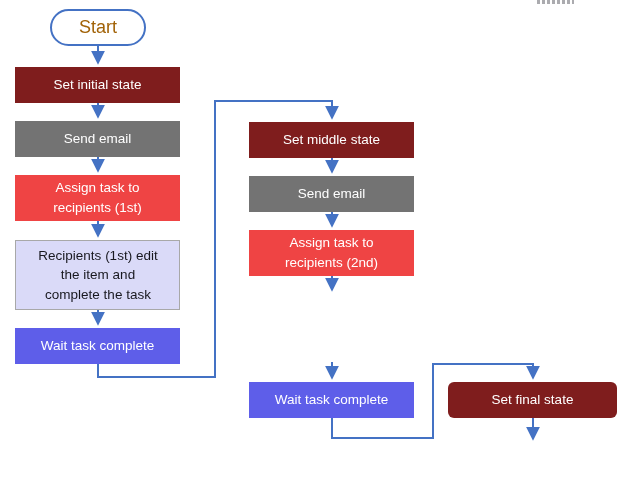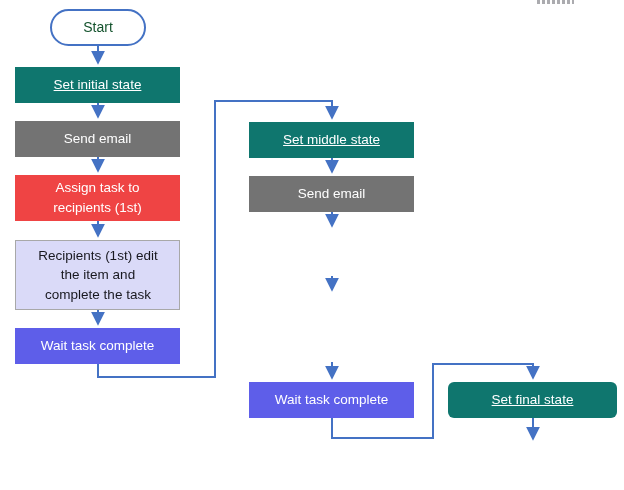--- a/index.html
+++ b/index.html
@@ -6,28 +6,28 @@
   .stage{
     position:relative;width:624px;height:490px;background:#ffffff;overflow:hidden;
     font-family:"Liberation Sans",sans-serif;
   }
   .wires{position:absolute;left:0;top:0;z-index:0;}
   .node{
     position:absolute;z-index:1;display:flex;align-items:center;justify-content:center;
     text-align:center;font-size:13.5px;line-height:1.45;box-sizing:border-box;
     color:#ffffff;
   }
-  .fill-state{background:#0f766e;text-decoration:underline;}
+  .fill-state{background:#7f1d1d;}
   .fill-email{background:#737373;text-align:right;}
   .fill-assign{background:#ef4444;padding:0 18px;}
   .fill-wait{background:#5E5EE9;}
   .fill-manual{background:#DADAF8;border:1px solid #A8A8A8;color:#18181F;padding:0 18px;}
   .terminator{
     background:#ffffff;border:2px solid #4472C4;border-radius:19px;
-    color:#14532d;font-size:14px;
+    color:#a16207;font-size:18px;
   }
   
   #n-start      {left:50px;  top:9px;   width:96px;  height:37px;}
   #n-init       {left:15px;  top:67px;  width:165px; height:36px;}
   #n-email1     {left:15px;  top:121px; width:165px; height:36px;}
   #n-assign1    {left:15px;  top:175px; width:165px; height:46px;}
   #n-recip1     {left:15px;  top:240px; width:165px; height:70px;padding-left:19px;}
   #n-wait1      {left:15px;  top:328px; width:165px; height:36px;}
   #n-middle     {left:249px; top:122px; width:165px; height:36px;}
   #n-email2     {left:249px; top:176px; width:165px; height:36px;}
@@ -78,20 +78,21 @@
   <div class="node fill-assign" id="n-assign1">Assign task to recipients (1st)</div>
 
   <div class="node fill-manual" id="n-recip1">Recipients (1st) edit the item and complete the task</div>
 
   <div class="node fill-wait" id="n-wait1">Wait task complete</div>
 
   <div class="node fill-state" id="n-middle">Set middle state</div>
 
   <div class="node fill-email" id="n-email2">Send email</div>
 
+  <div class="node fill-assign" id="n-assign2">Assign task to recipients (2nd)</div>
 
 
   <div class="node fill-wait" id="n-wait2">Wait task complete</div>
 
   <div class="node fill-state" id="n-final">Set final state</div>
 
 
   <div class="clipped-fragment"></div>
 
 </div>

